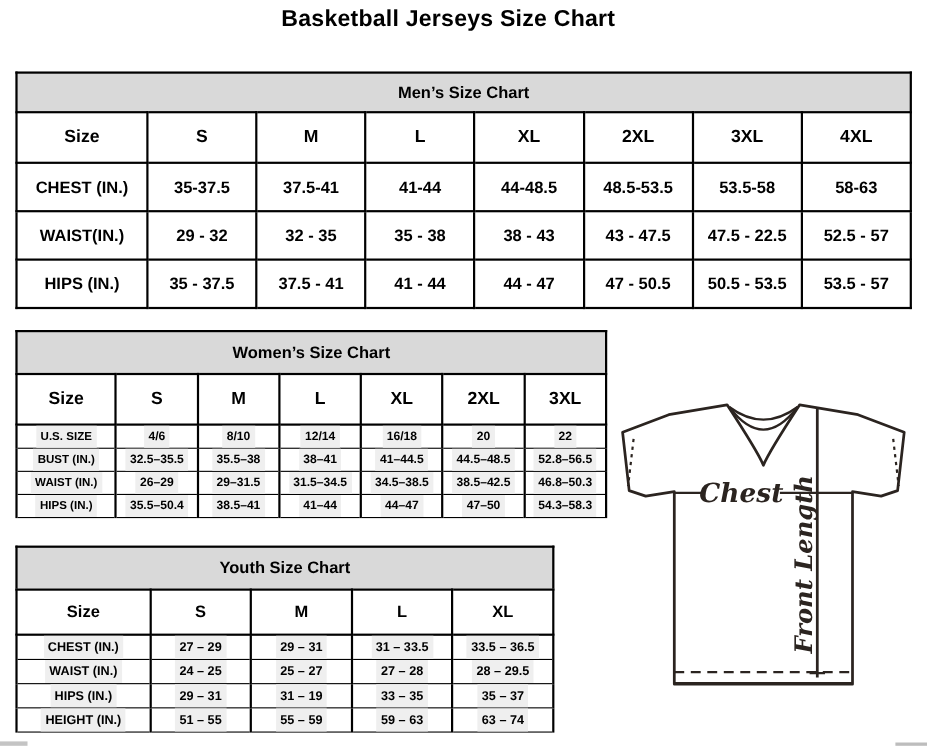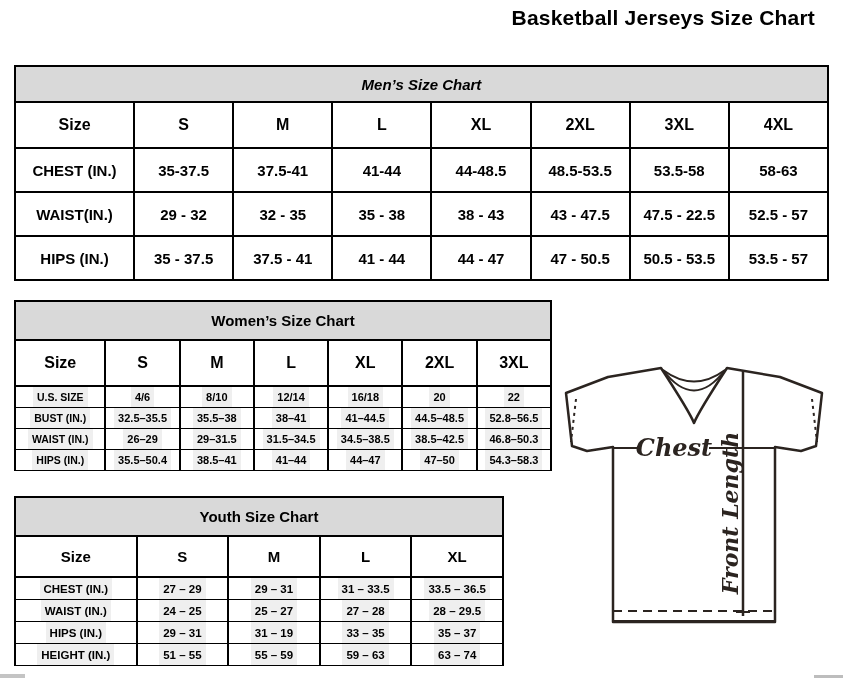--- a/index.html
+++ b/index.html
@@ -1,39 +1,39 @@
 <!DOCTYPE html>
 <html><head>
 <meta charset="utf-8">
 <style>
   html,body{margin:0;padding:0;}
   body{
     width:843px;height:679px;background:#ffffff;position:relative;overflow:hidden;
     font-family:"Liberation Sans","DejaVu Sans",sans-serif;color:#000;
   }
   .page-title{
-    position:absolute;left:0;top:6px;width:815px;text-align:right;
+    position:absolute;left:0;top:6px;width:815px;text-align:center;
     font-size:21px;font-weight:bold;letter-spacing:0.2px;
   }
   .size-table{position:absolute;}
   .band{
     background:#d9d9d9;border:2px solid #000;border-bottom:none;
     display:flex;align-items:center;justify-content:center;
     font-weight:bold;font-size:15px;
   }
   .size-table table{border-collapse:collapse;width:100%;table-layout:fixed;}
   .size-table td{
     border:2px solid #000;text-align:center;vertical-align:middle;
     font-weight:bold;padding:0;overflow:hidden;white-space:nowrap;
   }
   .hl{background:#efefef;padding:16px 4px;}
 
   
   [data-table="men"]{left:14px;top:65px;width:815px;}
-  [data-table="men"] .band{height:34px;font-style:italic;}
+  [data-table="men"] .band{height:34px;}
   [data-table="men"] tr.hdr td{height:44px;font-size:16px;}
   [data-table="men"] tr.data td{height:42px;font-size:15px;}
   [data-table="men"] td:first-child{width:14.4%;font-size:14.5px;}
 
   
   [data-table="women"]{left:14px;top:300px;width:538px;}
   [data-table="women"] .band{height:37px;}
   [data-table="women"] tr.hdr td{height:44px;font-size:16px;}
   [data-table="women"] tr.data td{height:20px;font-size:11px;border-top-width:1.5px;border-bottom-width:1.5px;}
   [data-table="women"] td:first-child{width:16.5%;}

